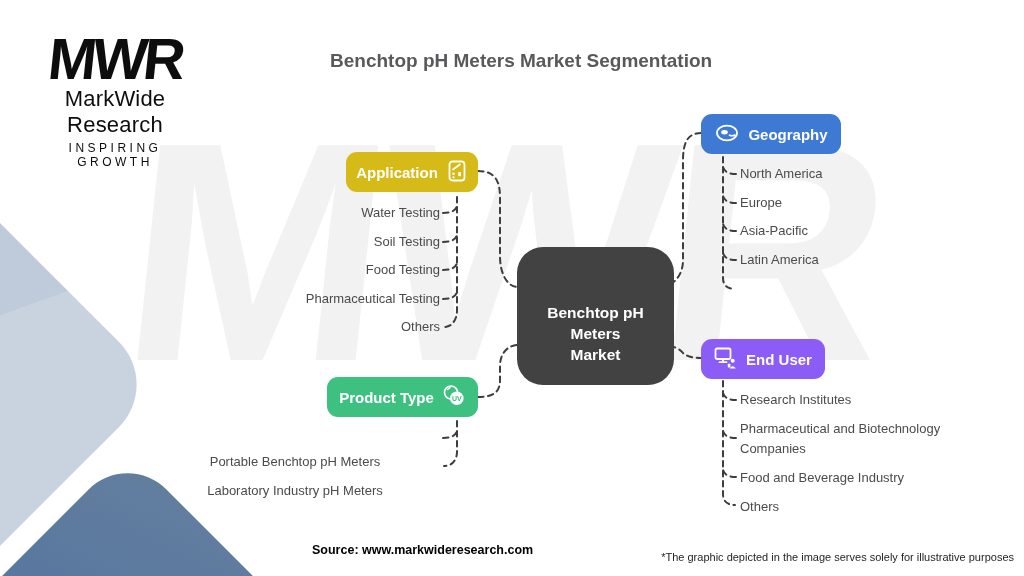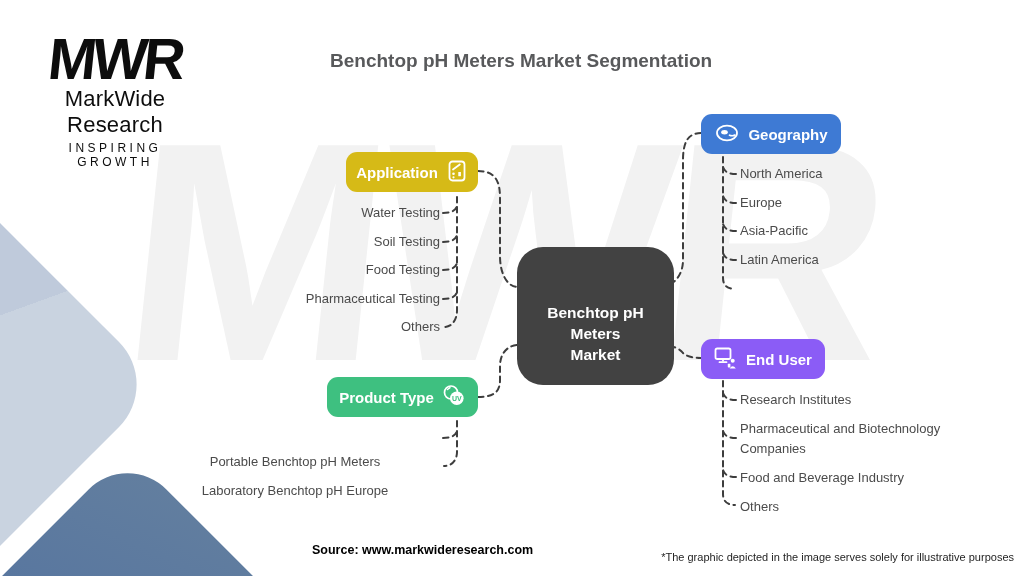--- a/index.html
+++ b/index.html
@@ -171,21 +171,21 @@
 
   <div class="items geo-items">
     <div>North America</div>
     <div>Europe</div>
     <div>Asia-Pacific</div>
     <div>Latin America</div>
   </div>
 
   <div class="items pt-items">
     <div>Portable Benchtop pH Meters</div>
-    <div>Laboratory Benchtop pH Europe</div>
+    <div>Laboratory Industry pH Meters</div>
   </div>
 
   <div class="items eu-items">
     <div class="eu-item">Research Institutes</div>
     <div class="eu-item">Pharmaceutical and Biotechnology Companies</div>
     <div class="eu-item">Food and Beverage Industry</div>
     <div class="eu-item">Others</div>
   </div>
 
   <div class="source">Source: www.markwideresearch.com</div>

